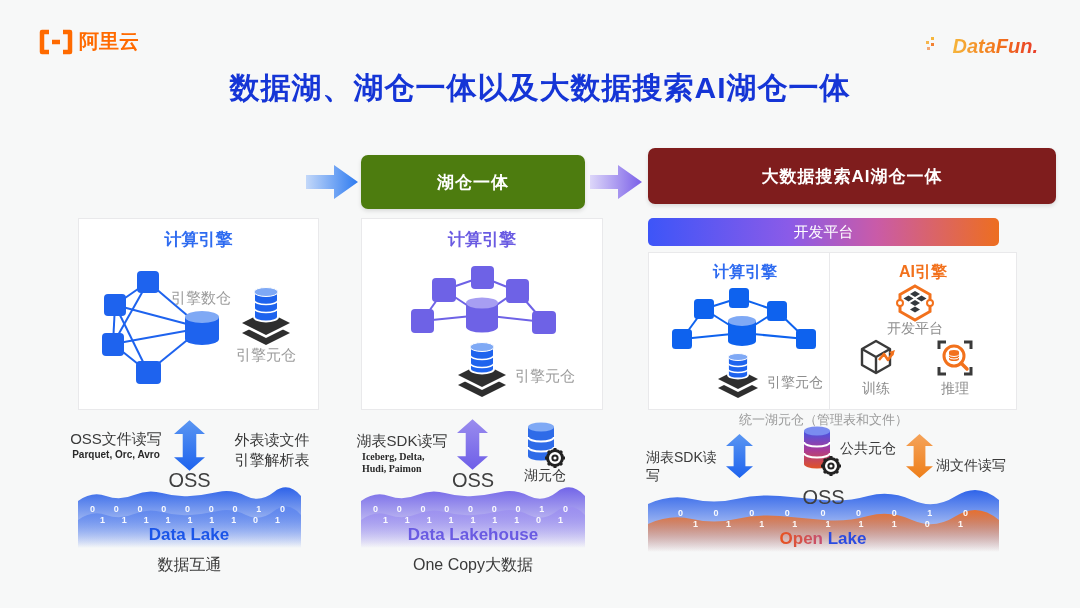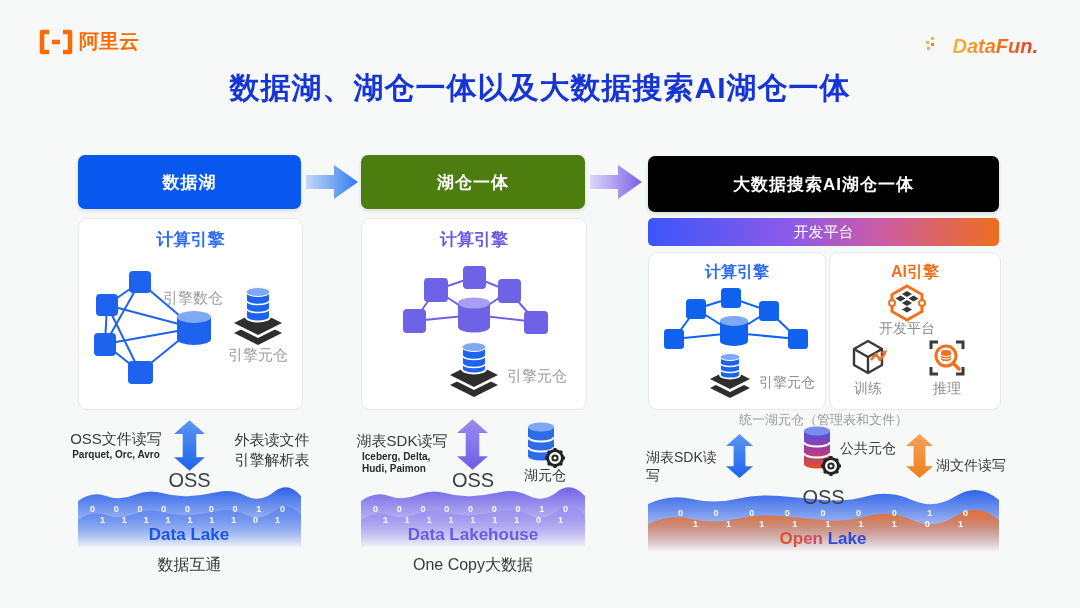--- a/index.html
+++ b/index.html
@@ -15,30 +15,30 @@
            -webkit-background-clip:text;background-clip:text;color:transparent;}
   .title{position:absolute;left:0;right:0;top:68px;margin:0;text-align:center;
          font-size:30px;font-weight:800;color:#1535D6;letter-spacing:1px;}
 
   
   .hdr{position:absolute;top:155px;height:54px;border-radius:7px;color:#fff;font-size:17px;
        font-weight:700;display:flex;align-items:center;justify-content:center;letter-spacing:1px;
        box-shadow:0 2px 4px rgba(0,0,0,.12);}
   .hdr1{left:78px;width:223px;background:#0857EE;}
   .hdr2{left:361px;width:224px;background:#4d7c0f;}
-  .hdr3{left:648px;top:156px;width:351px;height:56px;background:#000000;}
+  .hdr3{left:648px;top:148px;width:408px;height:56px;background:#7f1d1d;}
   .flow-arrow{position:absolute;top:162px;width:52px;height:40px;}
   .fa1{left:306px;} .fa2{left:590px;}
 
   .devbar{position:absolute;left:648px;top:218px;width:351px;height:28px;border-radius:5px;
           background:linear-gradient(90deg,#3D55F8 0%,#8A5BE8 40%,#C95BA8 65%,#ED6E20 100%);
           color:#fff;font-size:15px;display:flex;align-items:center;justify-content:center;}
 
   
-  .card{position:absolute;background:#fff;border:1px solid #E9E9EB;border-radius:9px;}
+  .card{position:absolute;background:#fff;border:1px solid #E9E9EB;border-radius:0;padding-left:16px;}
   .card1{left:78px;top:218px;width:223px;height:190px;}
   .card2{left:361px;top:218px;width:224px;height:190px;}
   .card3a{left:648px;top:252px;width:176px;height:156px;}
   .card3b{left:829px;top:252px;width:170px;height:156px;}
   .card-title{position:absolute;top:9px;left:0;right:0;text-align:center;font-size:17px;font-weight:700;}
   .card3a .card-title,.card3b .card-title{font-size:16px;}
   .t-blue{color:#2E6BF0;} .t-purple{color:#6A5BE2;} .t-orange{color:#F2711C;}
   .card svg.fill{position:absolute;inset:0;width:100%;height:100%;}
   .glabel{fill:#9B9B9B;font-size:15px;font-weight:400;}
   .glabel-s{fill:#8E8E8E;font-size:14px;}
@@ -46,21 +46,21 @@
   
   .io-title{font-size:15px;color:#3A3A3A;}
   .io-sub{font-size:10px;font-weight:700;color:#2A2A2A;line-height:12px;}
   .io1-left{position:absolute;left:68px;top:430px;width:96px;text-align:center;}
   .io1-right{position:absolute;left:232px;top:430px;width:80px;text-align:center;line-height:20px;}
   .varrow{position:absolute;width:31px;height:53px;}
   .va1{left:174px;top:419px;} .va2{left:457px;top:418px;}
   .va3a{left:726px;top:431px;width:27px;height:50px;} .va3b{left:906px;top:431px;width:27px;height:50px;}
   .io2-left{position:absolute;left:356px;top:432px;width:92px;}
   .io2-left .io-title{display:block;text-align:center;}
-  .io2-left .io-sub{padding-left:6px;}
+  .io2-left .io-sub{padding-left:6px;font-family:Liberation Serif, serif;}
   .dbicon2{position:absolute;left:523px;top:420px;width:44px;height:50px;}
   .io2-meta{position:absolute;left:519px;top:467px;width:52px;text-align:center;font-size:14px;color:#3A3A3A;}
   .u-meta{position:absolute;left:648px;top:411px;width:351px;text-align:center;font-size:13px;color:#9B9B9B;}
   .io3-left{position:absolute;left:646px;top:449px;width:80px;font-size:14px;color:#3A3A3A;}
   .dbicon3{position:absolute;left:797px;top:424px;width:46px;height:54px;}
   .io3-meta{position:absolute;left:840px;top:440px;font-size:14px;color:#3A3A3A;}
   .io3-right{position:absolute;left:936px;top:449px;width:80px;font-size:14px;color:#3A3A3A;margin-top:8px;}
 
   
   .oss{position:absolute;text-align:center;font-size:20px;color:#3F3F3F;z-index:3;}
@@ -94,21 +94,20 @@
       <rect x="7" y="2" width="3" height="3" fill="#F6B63B"></rect>
       <rect x="2" y="6" width="3" height="3" fill="#F5A623" opacity=".8"></rect>
       <rect x="7" y="8" width="3" height="3" fill="#F2731B" opacity=".9"></rect>
       <rect x="3" y="12" width="3" height="3" fill="#F2731B" opacity=".6"></rect>
     </svg>
     <span class="df-text">DataFun.</span>
   </div>
 
   <h1 class="title">数据湖、湖仓一体以及大数据搜索AI湖仓一体</h1>
 
-  <div class="hdr hdr1">数据湖</div>
   <svg class="flow-arrow fa1" viewBox="0 0 52 40">
     <defs>
         <linearGradient id="a1g" x1="0" y1="0" x2="1" y2="0">
       <stop offset="0" stop-color="#C3D8F9"></stop>
           <stop offset="1" stop-color="#2E7BF0"></stop>
         </linearGradient>
       </defs>
     <polygon points="0,13 28,13 28,3 52,20 28,37 28,27 0,27" fill="url(#a1g)"></polygon>
   </svg>
   <div class="hdr hdr2">湖仓一体</div>

